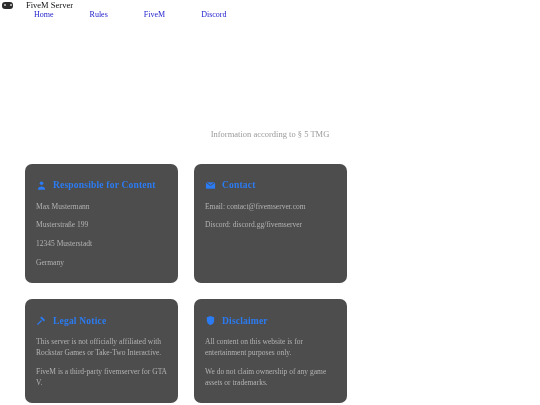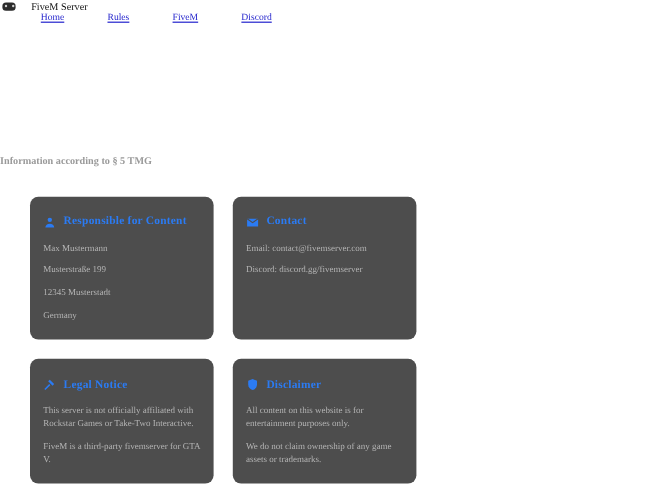--- a/index.html
+++ b/index.html
@@ -63,34 +63,32 @@
   }
   .site-nav {
     margin-top: 1px;
     display: flex;
     gap: 4px;
     line-height: 1;
   }
   .nav-link {
     font-size: 8px;
     color: #2222cc;
-    text-decoration: underline;
     cursor: pointer;
     white-space: nowrap;
     padding-left: 32px;
   }
 
   
   .intro {
     margin-top: 110px;
-    text-align: left;
+    text-align: center;
     font-size: 8.5px;
     color: #9a9a9a;
     font-family: "Liberation Serif", serif;
-    font-weight: bold;
   }
 
   
   .card-grid {
     margin-top: 25px;
     padding: 0 25px;
     display: flex;
     flex-wrap: wrap;
     gap: 16px;
   }

